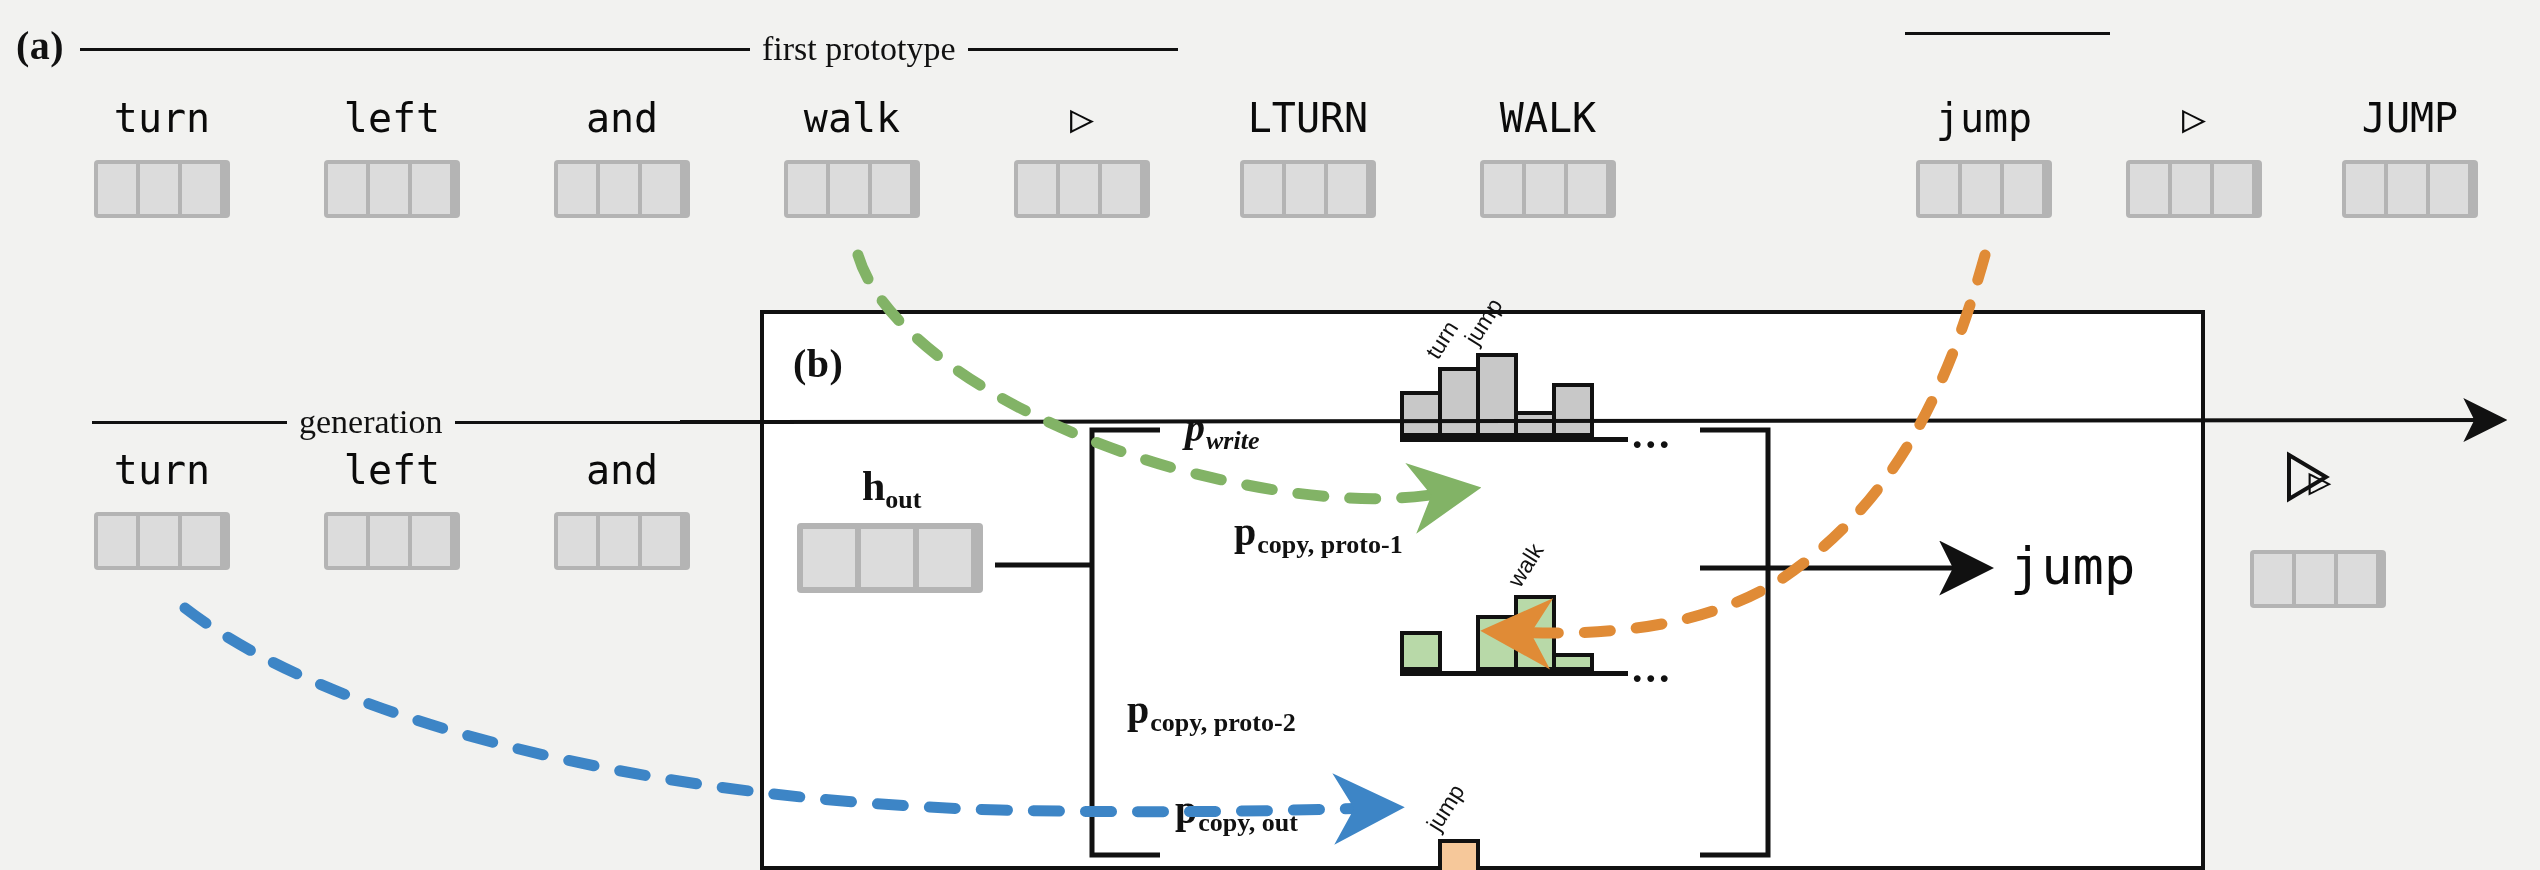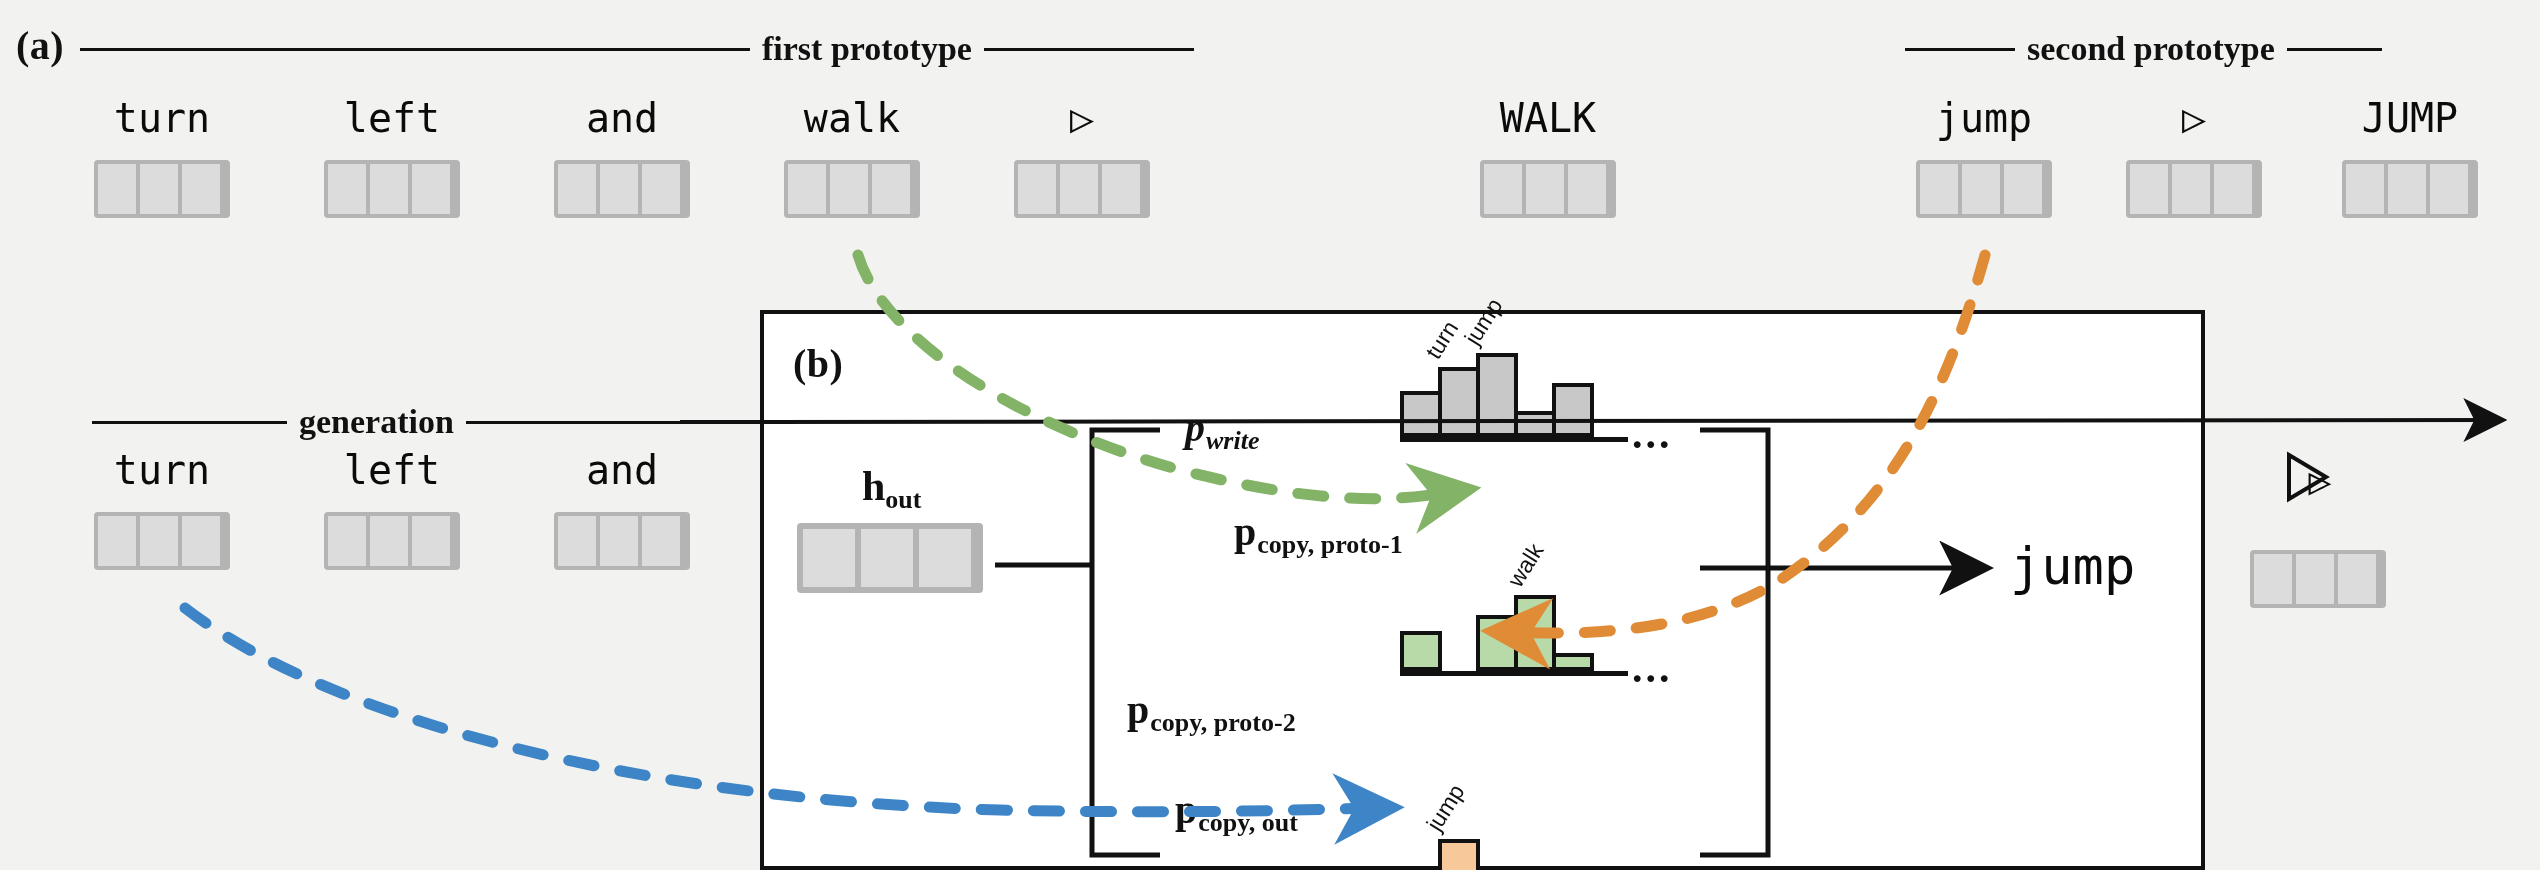--- a/index.html
+++ b/index.html
@@ -20,21 +20,21 @@
     font-family:"Liberation Serif",serif;
     font-weight:bold;font-size:40px;color:#111;
     letter-spacing:0.5px;
   }
 
   
   .rule-group{display:flex;align-items:center;white-space:nowrap;}
   .rule-line{height:0;border-top:3.5px solid #111;}
   .rule-cap{
     font-family:"Liberation Serif",serif;
-    font-weight:bold;font-size:34px;color:#111;
+    font-weight:normal;font-size:34px;color:#111;
     padding:0 12px;line-height:1;
   }
 
   
   .tok-word{
     font-family:"DejaVu Sans Mono", monospace;
     font-size:40px;color:#0b0b0b;
     text-align:center;white-space:nowrap;
     line-height:1;
   }
@@ -118,21 +118,20 @@
   <div class="abs panel-tag" style="left:16px;top:22px;">(a)</div>
 
   <div class="abs rule-group" style="left:80px;top:32px;">
     <div class="rule-line" style="width:670px;"></div>
     <div class="rule-cap">first prototype</div>
     <div class="rule-line" style="width:210px;"></div>
   </div>
 
   <div class="abs rule-group" style="left:1905px;top:32px;">
     <div class="rule-line" style="width:110px;"></div>
-    <div class="rule-cap">second prototype</div>
     <div class="rule-line" style="width:95px;"></div>
   </div>
 
   <div class="abs" style="left:78px;top:98px;width:168px;">
     <div class="tok-word">turn</div>
     <div class="vecbox" style="margin:22px auto 0;width:136px;">
       <div class="cell"></div>
       <div class="cell"></div>
       <div class="cell"></div>
     </div>
@@ -167,20 +166,28 @@
 
   <div class="abs" style="left:998px;top:98px;width:168px;">
     <div class="tok-word" style="font-size:40px;">▷</div>
     <div class="vecbox" style="margin:22px auto 0;width:136px;">
       <div class="cell"></div>
       <div class="cell"></div>
       <div class="cell"></div>
     </div>
   </div>
 
+  <div class="abs" style="left:1208px;top:98px;width:200px;">
+    <div class="tok-word">LTURN</div>
+    <div class="vecbox" style="margin:22px auto 0;width:136px;">
+      <div class="cell"></div>
+      <div class="cell"></div>
+      <div class="cell"></div>
+    </div>
+  </div>
 
   <div class="abs" style="left:1448px;top:98px;width:200px;">
     <div class="tok-word">WALK</div>
     <div class="vecbox" style="margin:22px auto 0;width:136px;">
       <div class="cell"></div>
       <div class="cell"></div>
       <div class="cell"></div>
     </div>
   </div>
 

